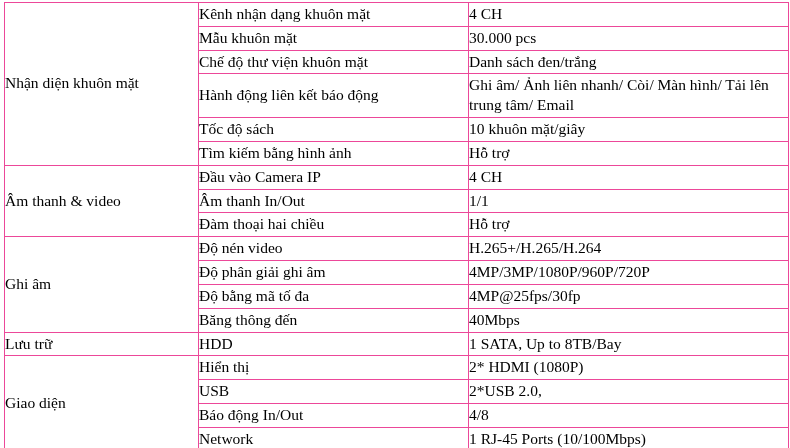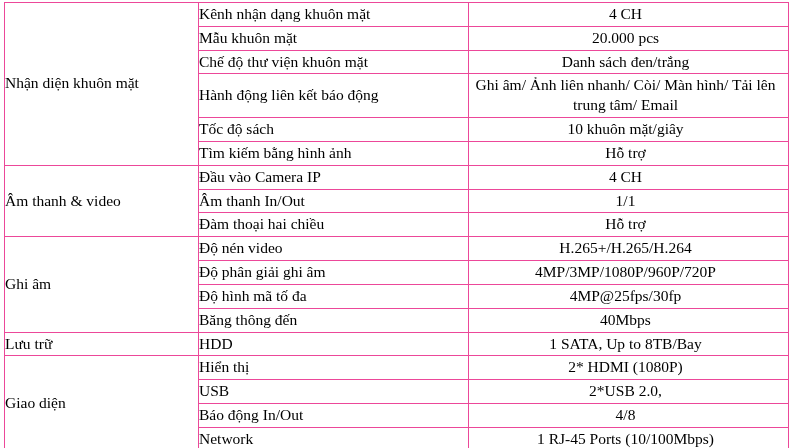--- a/index.html
+++ b/index.html
@@ -40,42 +40,41 @@
   }
   td.group {
     vertical-align: middle;
     padding-left: 8px;
   }
   td.label {
     padding-left: 6px;
   }
   td.value {
     padding-left: 7px;
-    text-align: center;
   }
 </style>
 </head>
 <body>
 
 <div class="spec-wrap">
   <table class="spec">
     <colgroup>
       <col class="c1">
       <col class="c2">
       <col class="c3">
     </colgroup>
     <tbody id="spec-body">
         <tr>
           <td class="group" rowspan="6">Nhận diện khuôn mặt</td>
           <td class="label">Kênh nhận dạng khuôn mặt</td>
           <td class="value">4 CH</td>
         </tr>
         <tr>
           <td class="label">Mẫu khuôn mặt</td>
-          <td class="value">20.000 pcs</td>
+          <td class="value">30.000 pcs</td>
         </tr>
         <tr>
           <td class="label">Chế độ thư viện khuôn mặt</td>
           <td class="value">Danh sách đen/trắng</td>
         </tr>
         <tr>
           <td class="label">Hành động liên kết báo động</td>
           <td class="value">Ghi âm/ Ảnh liên nhanh/ Còi/ Màn hình/ Tải lên trung tâm/ Email</td>
         </tr>
         <tr>
@@ -102,21 +101,21 @@
         <tr>
           <td class="group" rowspan="4">Ghi âm</td>
           <td class="label">Độ nén video</td>
           <td class="value">H.265+/H.265/H.264</td>
         </tr>
         <tr>
           <td class="label">Độ phân giải ghi âm</td>
           <td class="value">4MP/3MP/1080P/960P/720P</td>
         </tr>
         <tr>
-          <td class="label">Độ hình mã tố đa</td>
+          <td class="label">Độ bằng mã tố đa</td>
           <td class="value">4MP@25fps/30fp</td>
         </tr>
         <tr>
           <td class="label">Băng thông đến</td>
           <td class="value">40Mbps</td>
         </tr>
         <tr>
           <td class="group" rowspan="1">Lưu trữ</td>
           <td class="label">HDD</td>
           <td class="value">1 SATA, Up to 8TB/Bay</td>

